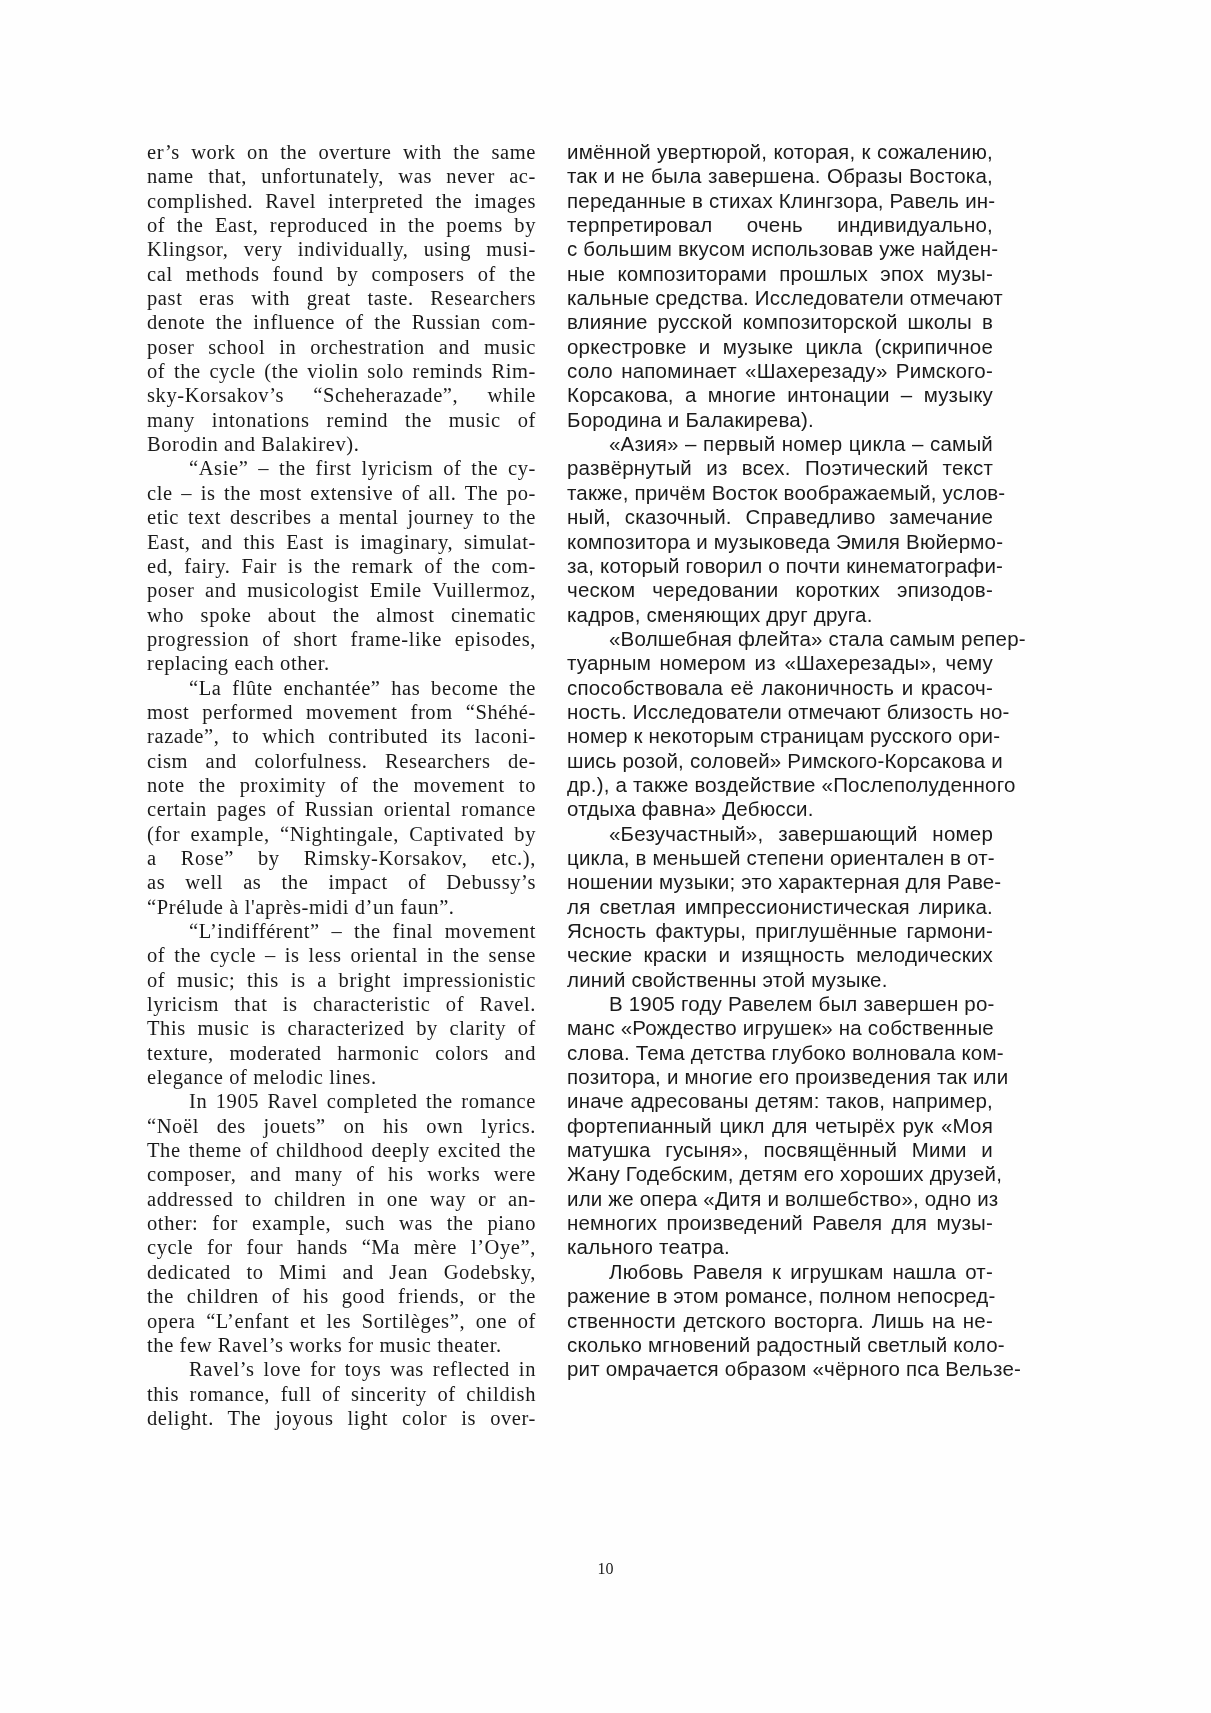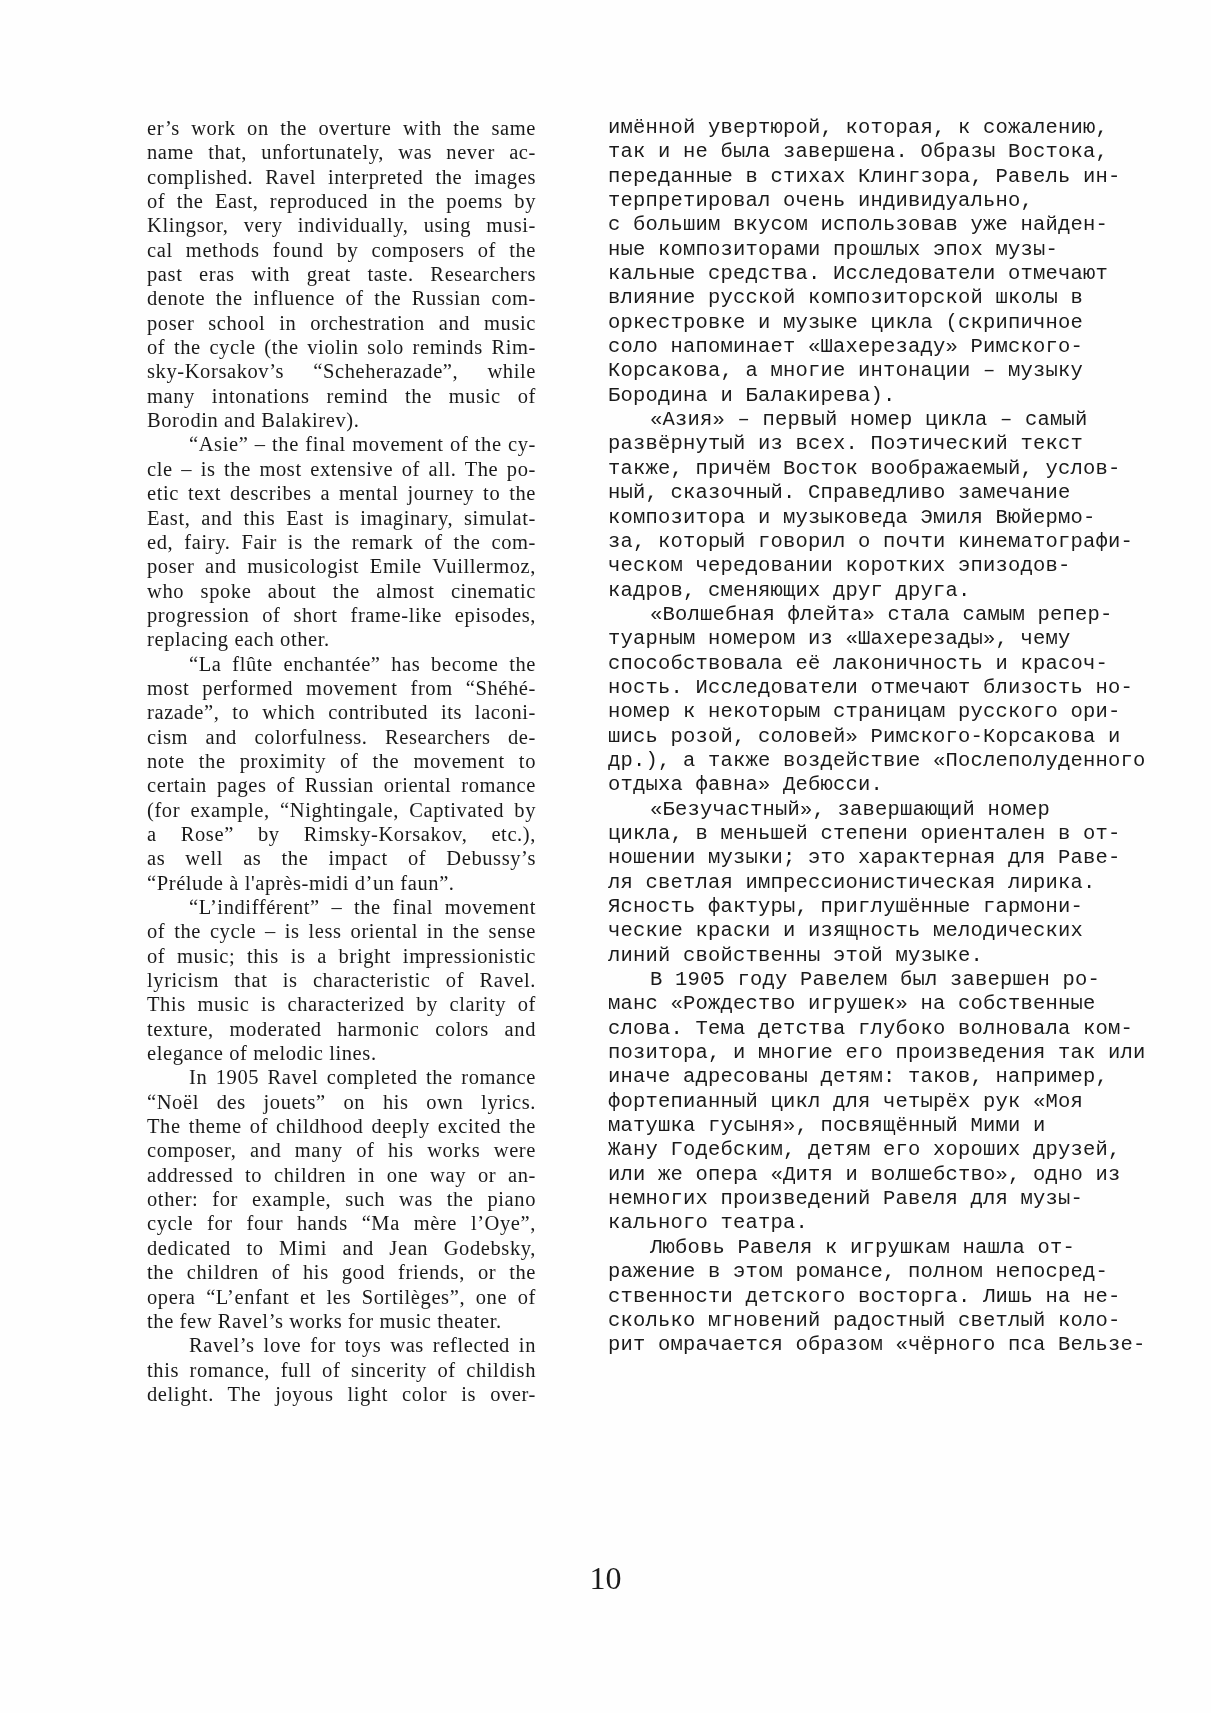--- a/index.html
+++ b/index.html
@@ -1,59 +1,59 @@
 <!DOCTYPE html>
 <html><head>
 <meta charset="utf-8">
 <style>
   html, body { margin: 0; padding: 0; background: #ffffff; }
   body { width: 1211px; height: 1713px; position: relative; overflow: hidden; }
   .page { position: absolute; left: 0; top: 0; width: 1211px; height: 1713px; background: #fefefe; }
-  .col { position: absolute; top: 116px; }
+  .col { position: absolute; top: 140px; }
   .col-left { left: 147px; width: 389px; }
   .col-right { left: 567px; width: 426px; }
   .line {
     font-family: "DejaVu Serif", "Liberation Serif", serif;
     font-size: 18.5px;
     line-height: 24.35px;
     height: 24.35px;
     color: #1a1a1a;
     white-space: nowrap;
     text-align: justify;
     text-align-last: justify;
     overflow: visible;
   }
   .col-left .line { font-family: "Liberation Serif", "DejaVu Serif", serif; font-size: 20.5px; letter-spacing: 0.6px; }
-  .col-right .line { font-family: Liberation Mono, monospace; font-size: 20.5px; letter-spacing: 0.2px; margin-left: 41px; }
+  .col-right .line { font-family: Liberation Sans, sans-serif; font-size: 20.5px; letter-spacing: 0.2px; }
   .line.last { text-align-last: left; }
   .line.indent { text-indent: 42px; }
   .page-number {
     position: absolute; left: 0; width: 1211px; top: 1560px; text-align: center;
-    font-family: "Liberation Serif", "DejaVu Serif", serif; font-size: 32px; color: #1a1a1a;
+    font-family: "Liberation Serif", "DejaVu Serif", serif; font-size: 16px; color: #1a1a1a;
   }
 </style>
 </head>
 <body>
 
 <div class="page">
   <div class="col col-left" id="col-left">
       <div class="line">er’s work on the overture with the same</div>
       <div class="line">name that, unfortunately, was never ac-</div>
       <div class="line">complished. Ravel interpreted the images</div>
       <div class="line">of the East, reproduced in the poems by</div>
       <div class="line">Klingsor, very individually, using musi-</div>
       <div class="line">cal methods found by composers of the</div>
       <div class="line">past eras with great taste. Researchers</div>
       <div class="line">denote the influence of the Russian com-</div>
       <div class="line">poser school in orchestration and music</div>
       <div class="line">of the cycle (the violin solo reminds Rim-</div>
       <div class="line">sky-Korsakov’s “Scheherazade”, while</div>
       <div class="line">many intonations remind the music of</div>
       <div class="line last">Borodin and Balakirev).</div>
-      <div class="line indent">“Asie” – the final movement of the cy-</div>
+      <div class="line indent">“Asie” – the first lyricism of the cy-</div>
       <div class="line">cle – is the most extensive of all. The po-</div>
       <div class="line">etic text describes a mental journey to the</div>
       <div class="line">East, and this East is imaginary, simulat-</div>
       <div class="line">ed, fairy. Fair is the remark of the com-</div>
       <div class="line">poser and musicologist Emile Vuillermoz,</div>
       <div class="line">who spoke about the almost cinematic</div>
       <div class="line">progression of short frame-like episodes,</div>
       <div class="line last">replacing each other.</div>
       <div class="line indent">“La flûte enchantée” has become the</div>
       <div class="line">most performed movement from “Shéhé-</div>

